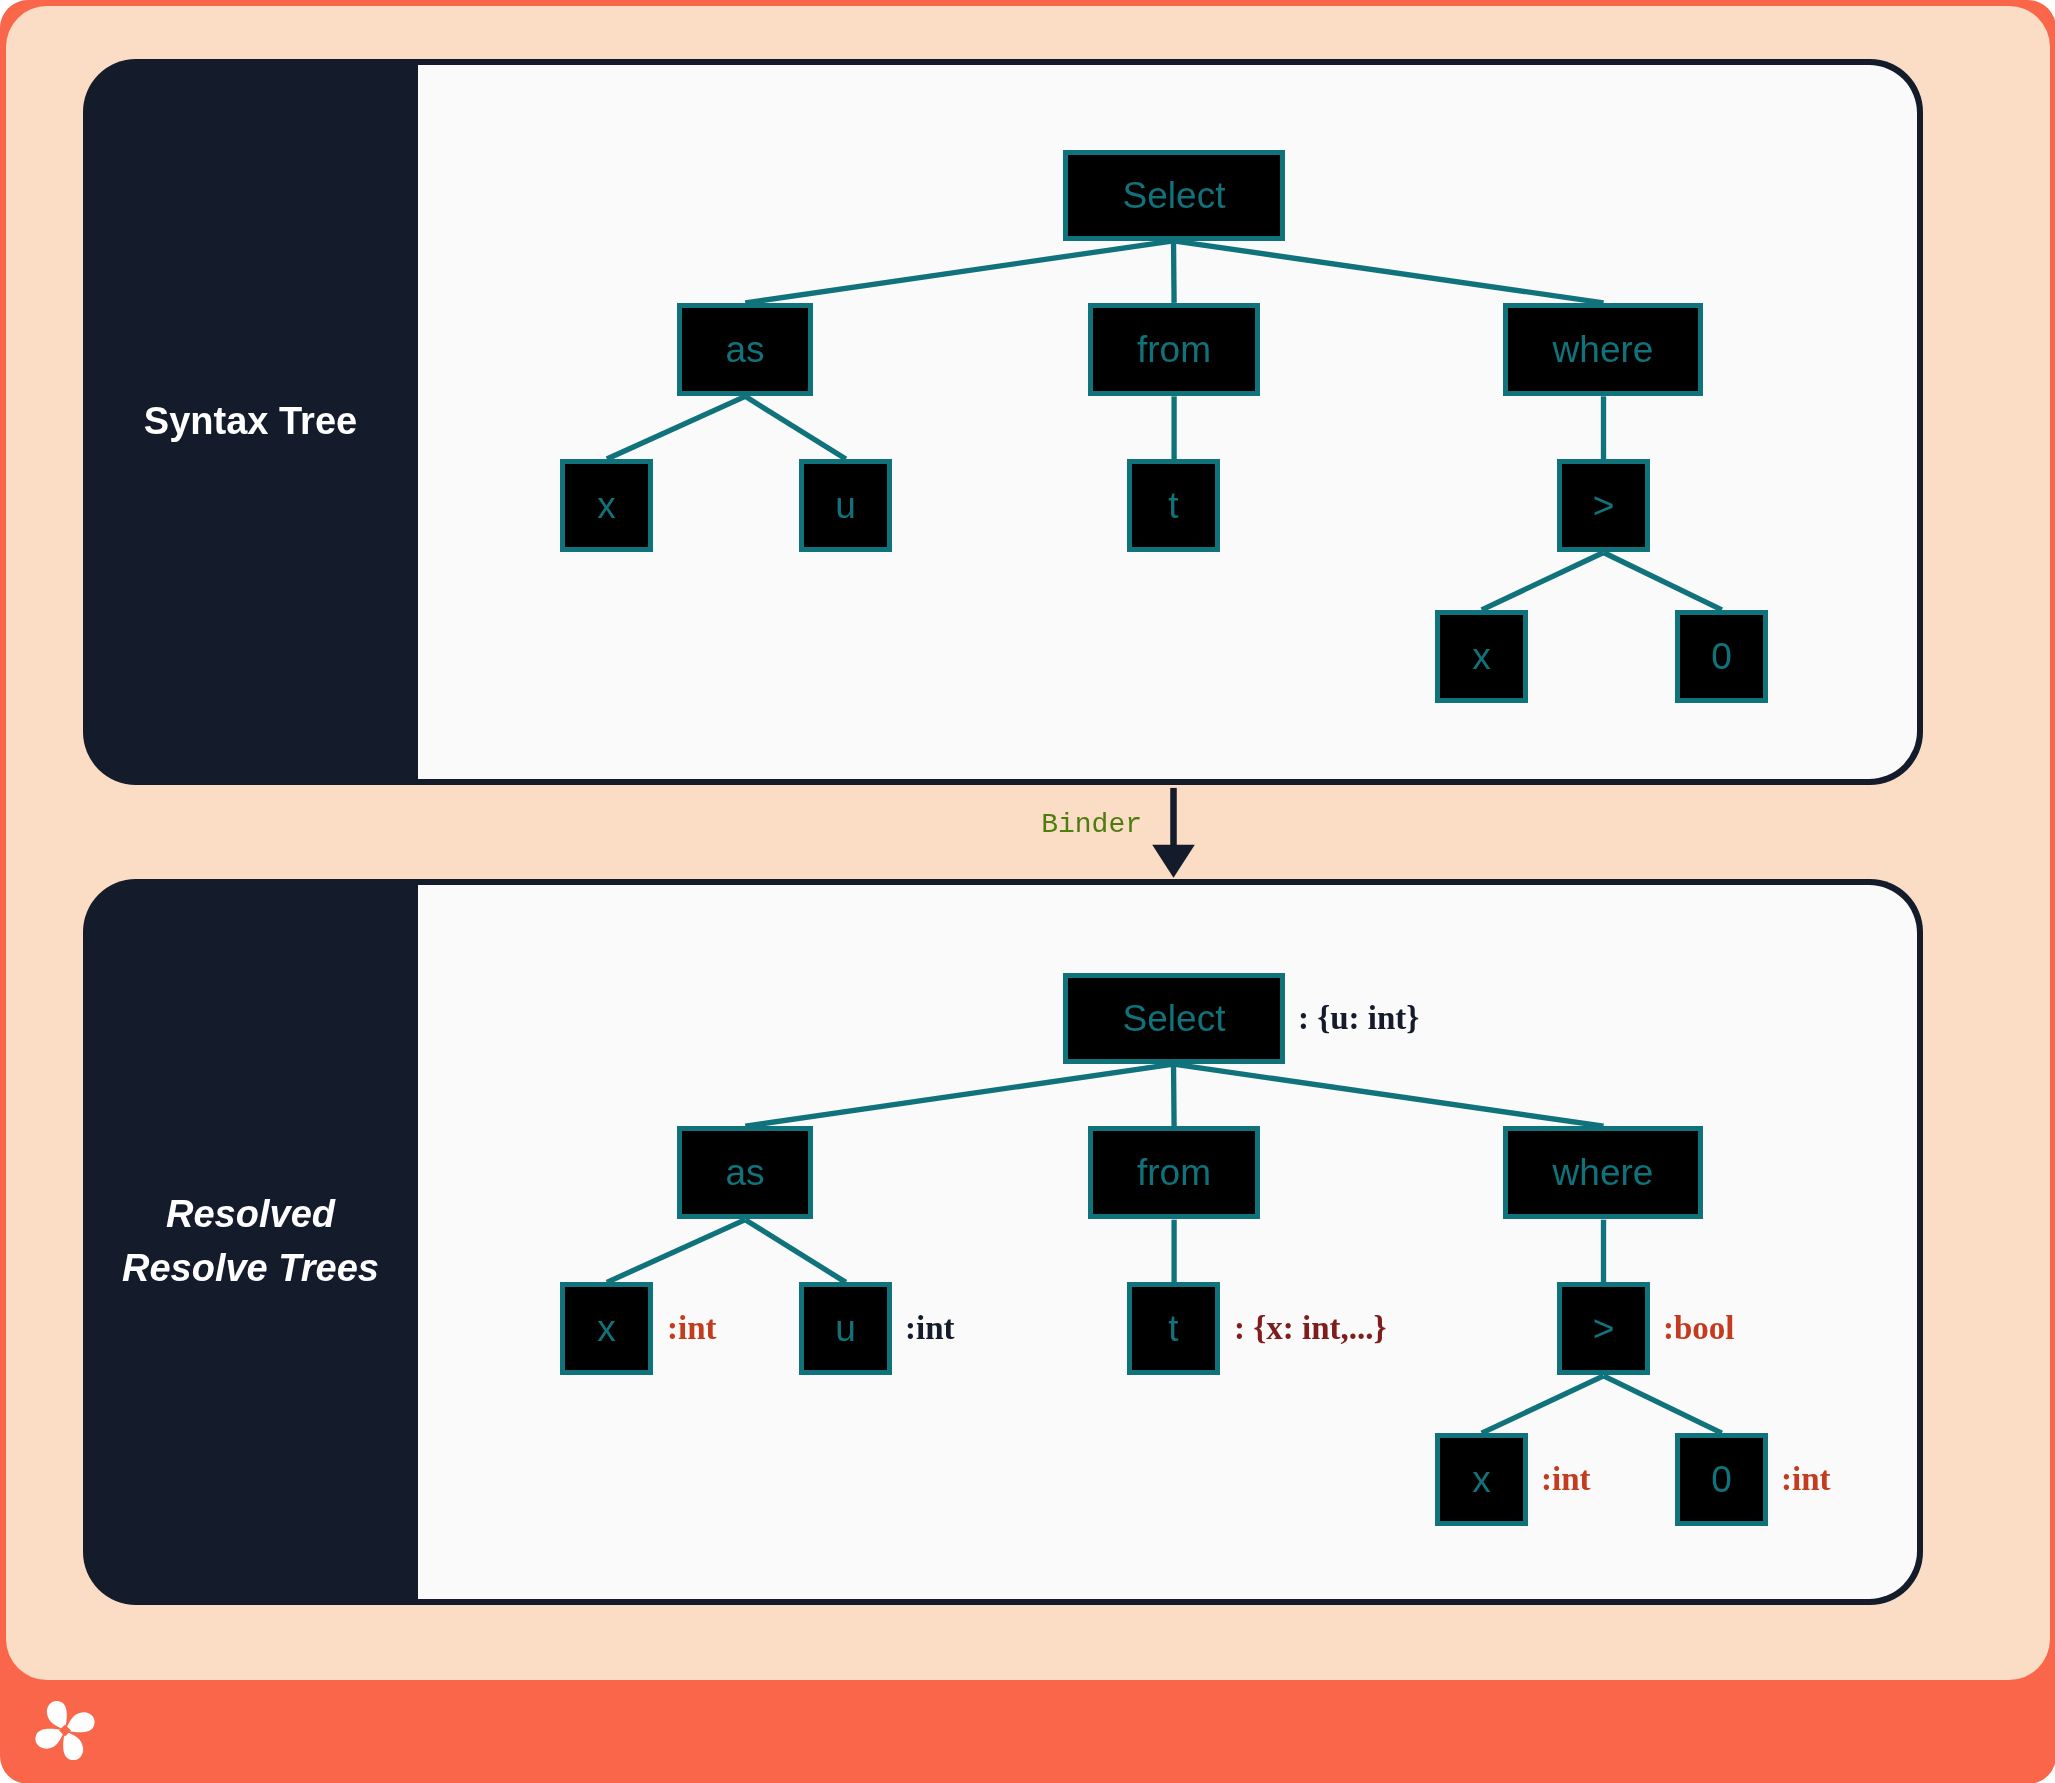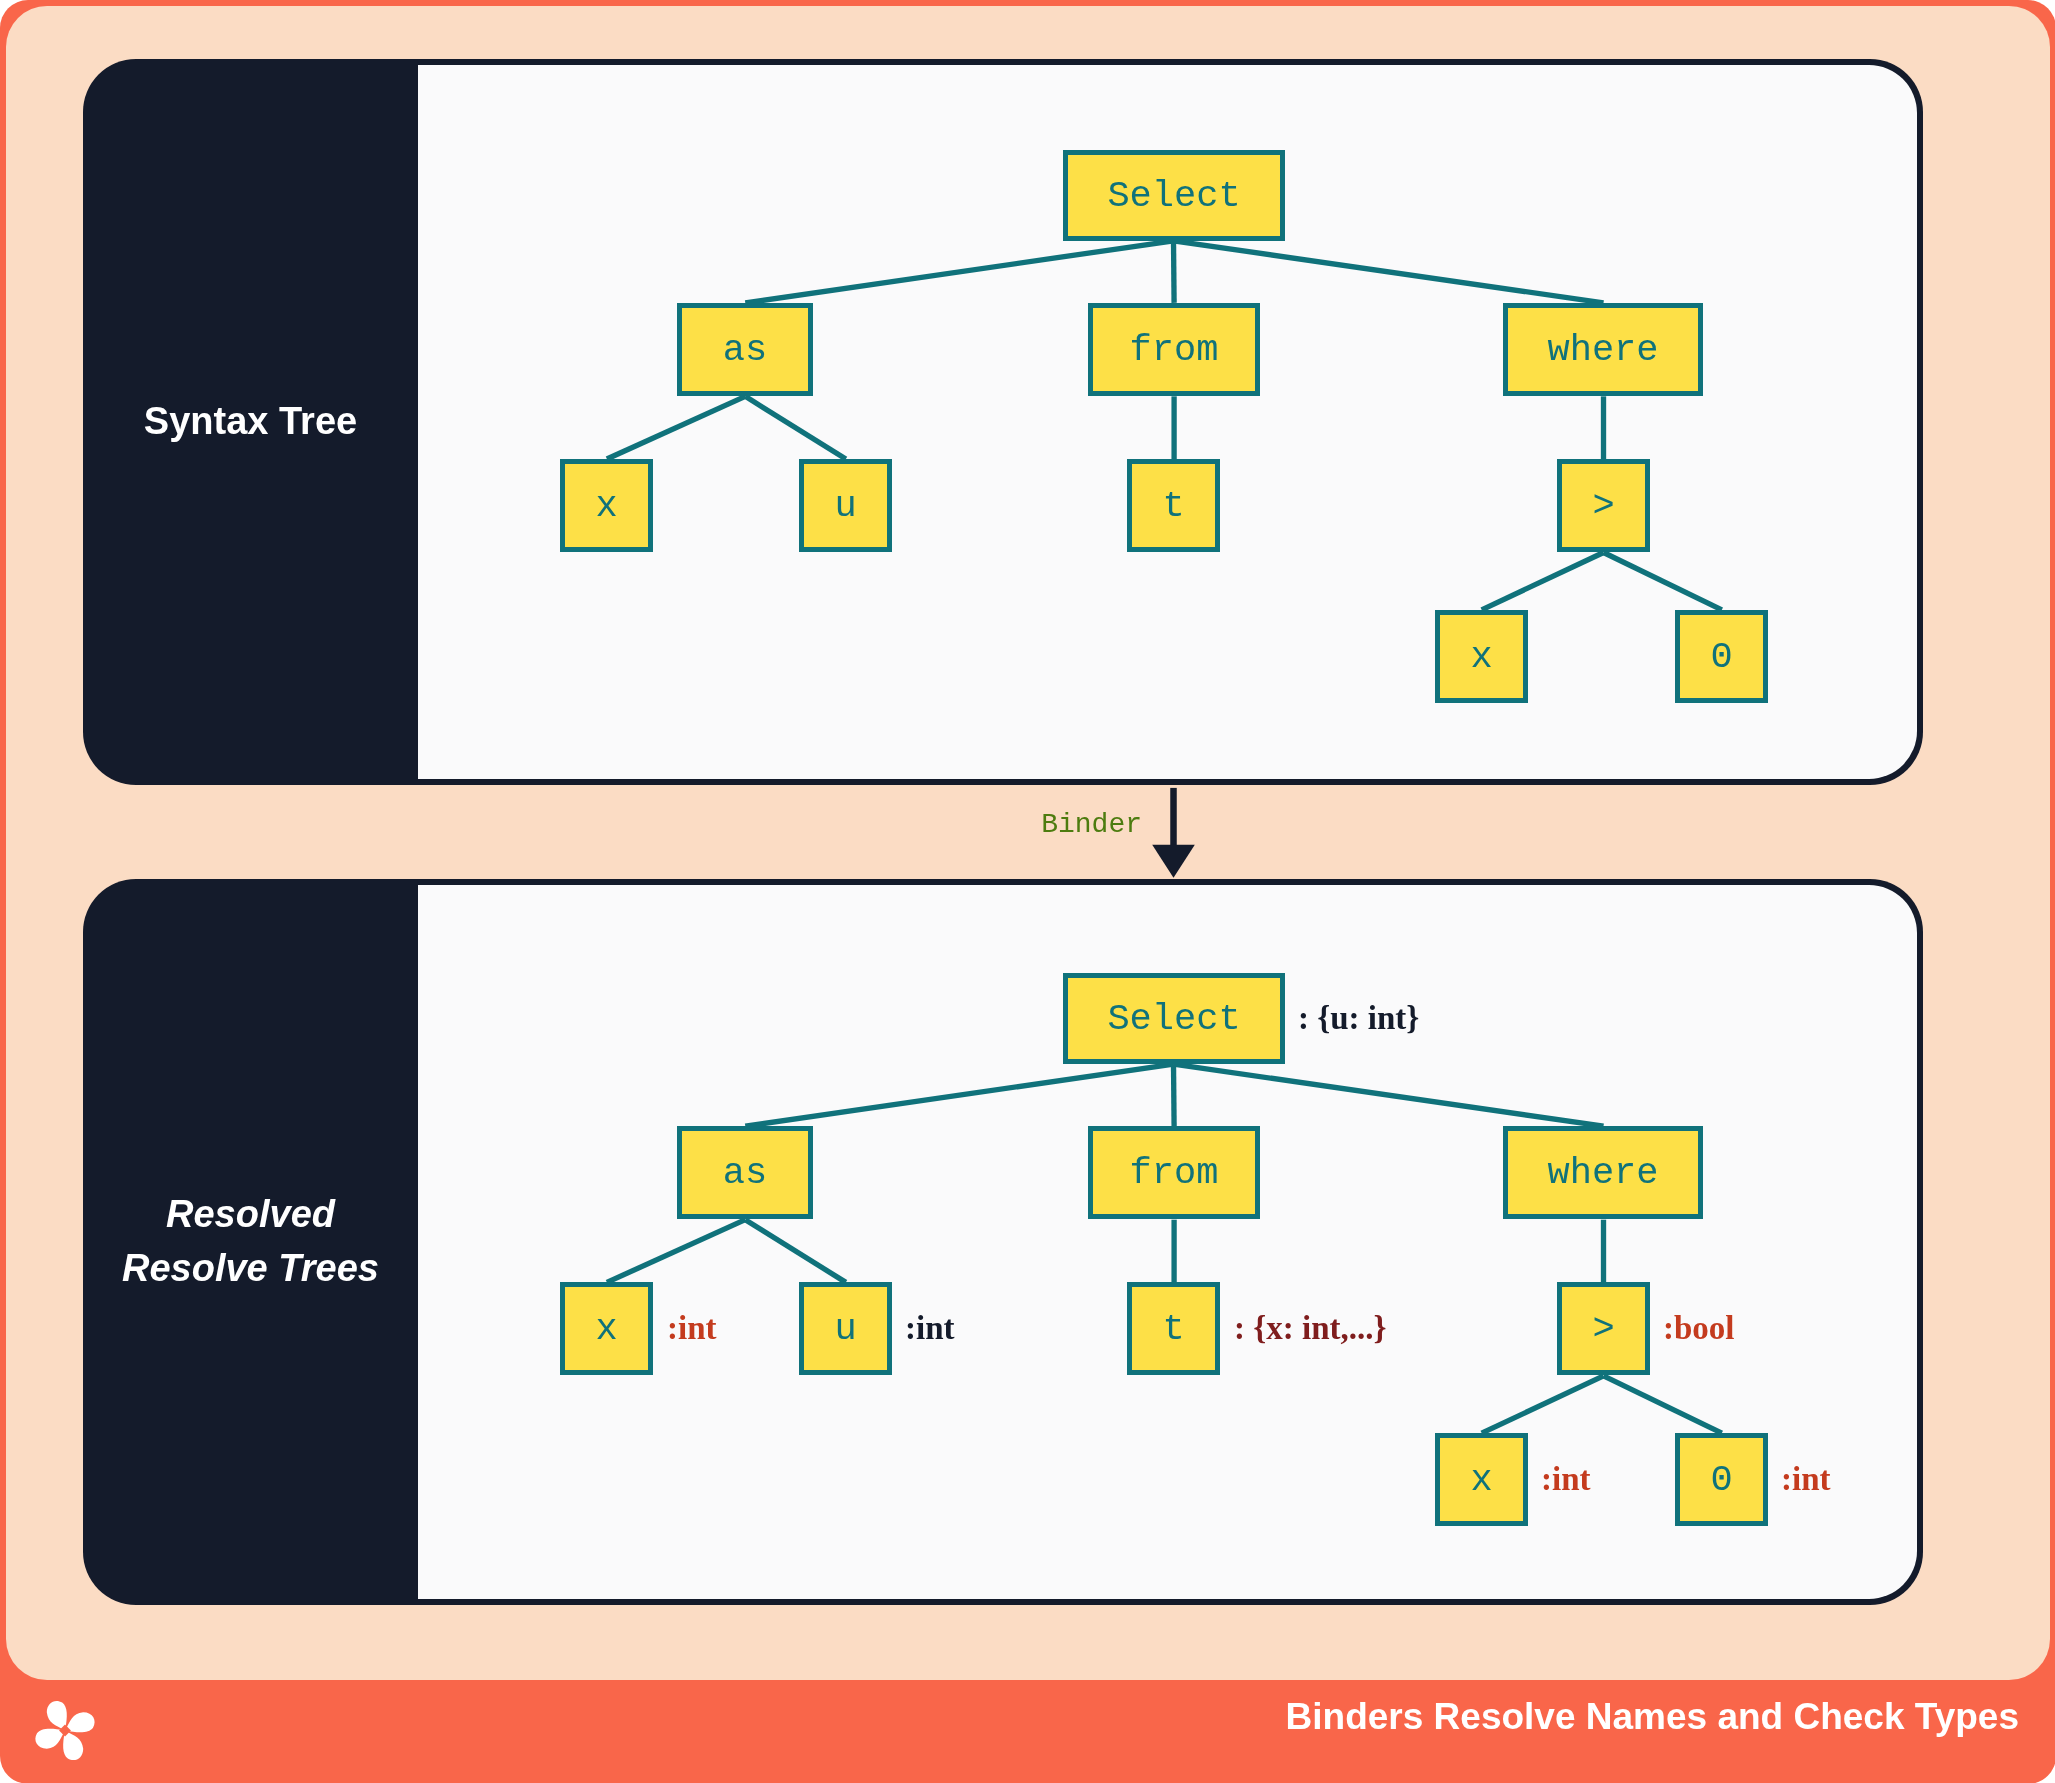--- a/index.html
+++ b/index.html
@@ -14,23 +14,23 @@
          background:#141B2B;border-radius:53px;}
   .panel-top{top:59px;}
   .panel-bottom{top:879px;font-style:italic;}
   .panel-content{position:absolute;left:335px;top:6px;right:6px;bottom:6px;
          background:#FAFAFB;border-radius:0 48px 48px 0;}
   .sidebar-label{position:absolute;left:0;top:0;width:335px;height:100%;
          display:flex;flex-direction:column;align-items:center;justify-content:center;
          color:#FFFFFF;font-weight:bold;font-size:38px;line-height:1.42;text-align:center;}
 
   
-  .node{position:absolute;background:#fde047;border:5.3px solid #10727B;
+  .node{position:absolute;background:#000000;border:5.3px solid #10727B;
         box-sizing:border-box;display:flex;align-items:center;justify-content:center;
-        font-family:Liberation Mono, monospace;font-size:37px;color:#10727B;
+        font-family:Liberation Sans, sans-serif;font-size:37px;color:#10727B;
         z-index:3;}
   .annotation{position:absolute;display:flex;align-items:center;height:93px;
         font-family:Liberation Serif, serif;font-size:33px;font-weight:bold;
         white-space:pre;z-index:3;}
 
   svg.layer{position:absolute;left:0;top:0;z-index:2;}
 
   
   .binder-label{position:absolute;right:914px;top:809px;
         font-family:Liberation Mono, monospace;font-size:28px;color:#4d7c0f;z-index:4;}
@@ -125,15 +125,14 @@
 
   <svg class="logo" viewBox="0 0 100 100">
     <g fill="#FFFFFF">
       <path d="M50 50 C36 42 26 40 24 24 C24 10 36 4 46 10 C54 16 54 30 50 50 Z"></path>
       <path d="M50 50 C36 42 26 40 24 24 C24 10 36 4 46 10 C54 16 54 30 50 50 Z" transform="rotate(90 50 50)"></path>
       <path d="M50 50 C36 42 26 40 24 24 C24 10 36 4 46 10 C54 16 54 30 50 50 Z" transform="rotate(180 50 50)"></path>
       <path d="M50 50 C36 42 26 40 24 24 C24 10 36 4 46 10 C54 16 54 30 50 50 Z" transform="rotate(270 50 50)"></path>
     </g>
     <rect x="44" y="44" width="12" height="12" fill="#F9664A" transform="rotate(45 50 50)"></rect>
   </svg>
-  <div class="footer-title">Binders Resolve Names and Check Types</div>
 </div>
 
 
 </body></html>

